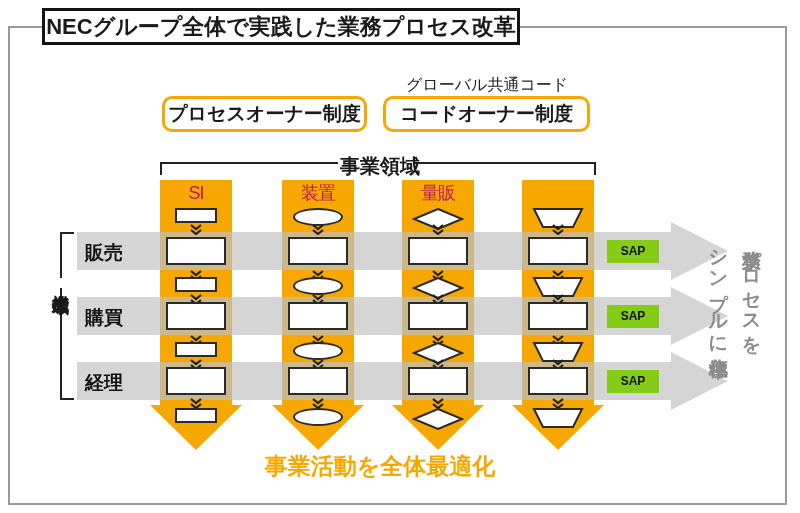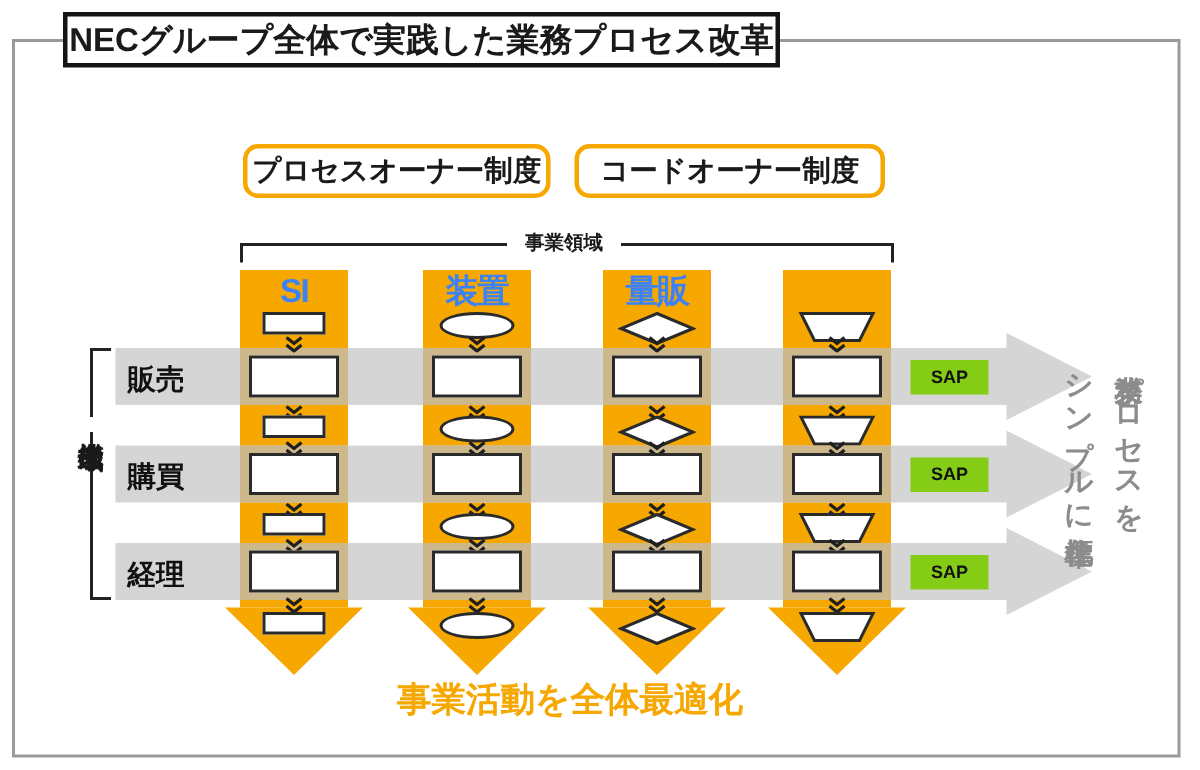--- a/index.html
+++ b/index.html
@@ -27,21 +27,21 @@
   .cap1{left:160px;} .cap2{left:382px;}
   .legend-box{position:absolute;top:96px;height:36px;background:#fff;border:3px solid var(--accent-orange);
     border-radius:10px;z-index:3;display:flex;align-items:center;justify-content:center;font-size:19px;font-weight:bold;white-space:nowrap;}
   .lbox1{left:162px;width:205px;} .lbox2{left:383px;width:207px;}
 
   
   .bd-line{position:absolute;left:160px;top:162px;width:436px;height:2px;background:#222;z-index:2;}
   .bd-tick{position:absolute;top:162px;width:2px;height:13px;background:#222;z-index:2;}
   .bd-tick.l{left:160px;} .bd-tick.r{left:594px;}
   .bd-label{position:absolute;left:338px;top:153px;width:76px;background:#fff;text-align:center;
-    font-size:13px;font-weight:bold;z-index:3;white-space:nowrap;padding:0 2px;}
+    font-size:20px;font-weight:bold;z-index:3;white-space:nowrap;padding:0 2px;}
 
   
   .fd-vline{position:absolute;left:60px;top:232px;width:2px;height:168px;background:#222;z-index:2;}
   .fd-tick{position:absolute;left:60px;width:14px;height:2px;background:#222;z-index:2;}
   .fd-tick.t{top:232px;} .fd-tick.b{top:398px;}
   .fd-label{position:absolute;left:50px;top:278px;width:22px;background:#fff;z-index:3;
     writing-mode:vertical-rl;text-orientation:upright;font-size:17px;font-weight:bold;letter-spacing:1px;text-align:center;padding:3px 0;}
 
   
   .band{position:absolute;left:77px;width:595px;height:38px;background:var(--band-gray);z-index:1;}
@@ -57,21 +57,21 @@
 
   
   .col{position:absolute;top:180px;width:72px;height:272px;}
   .col.c0{left:160px;} .col.c1{left:282px;} .col.c2{left:402px;} .col.c3{left:522px;}
   .strip{position:absolute;top:0;left:0;width:72px;height:225px;background:var(--accent-orange);z-index:0;}
   .arrowhead{position:absolute;top:225px;left:50%;transform:translateX(-50%);width:0;height:0;
     border-left:46px solid transparent;border-right:46px solid transparent;border-top:45px solid var(--accent-orange);z-index:2;}
   .tan{position:absolute;left:0;width:72px;height:38px;background:var(--overlap-tan);z-index:2;}
   .t1{top:52px;} .t2{top:117px;} .t3{top:182px;}
   .col-header{position:absolute;top:0;left:0;width:72px;height:27px;line-height:27px;text-align:center;
-    font-size:22px;font-weight:bold;letter-spacing:-1px;color:#3b82f6;z-index:3;white-space:nowrap;}
+    font-size:18px;font-weight:normal;letter-spacing:-1px;color:#be185d;z-index:3;white-space:nowrap;}
   .bigrect{position:absolute;left:50%;transform:translateX(-50%);width:60px;height:28px;background:#fff;
     border:2px solid #2a2a2a;z-index:3;}
   .b1{top:57px;} .b2{top:122px;} .b3{top:187px;}
   .shp{position:absolute;left:50%;transform:translateX(-50%);z-index:3;}
   .shp.rect{width:42px;height:15px;background:#fff;border:2px solid #2a2a2a;}
   .shp.ellipse{width:50px;height:18px;background:#fff;border:2px solid #2a2a2a;border-radius:50%;}
   .shp.diamond,.shp.trapezoid{width:52px;height:22px;}
   .s1{top:28px;} .s2{top:97px;} .s3{top:162px;} .s4{top:228px;}
   .chev{position:absolute;left:50%;transform:translateX(-50%);width:16px;height:11px;z-index:3;
     fill:none;stroke:#1f1f1f;stroke-width:2.2;}
@@ -88,20 +88,21 @@
 <body>
 
 <div class="canvas">
 
   <div class="frame"></div>
 
   <div class="title-box">
     <span>NECグループ全体で実践した業務プロセス改革</span>
   </div>
 
+  <div class="caption cap2">グローバル共通コード</div>
   <div class="legend-box lbox1">プロセスオーナー制度</div>
   <div class="legend-box lbox2">コードオーナー制度</div>
 
   <div class="bd-line"></div>
   <div class="bd-tick l"></div>
   <div class="bd-tick r"></div>
   <div class="bd-label">事業領域</div>
 
   <div class="fd-vline"></div>
   <div class="fd-tick t"></div>

